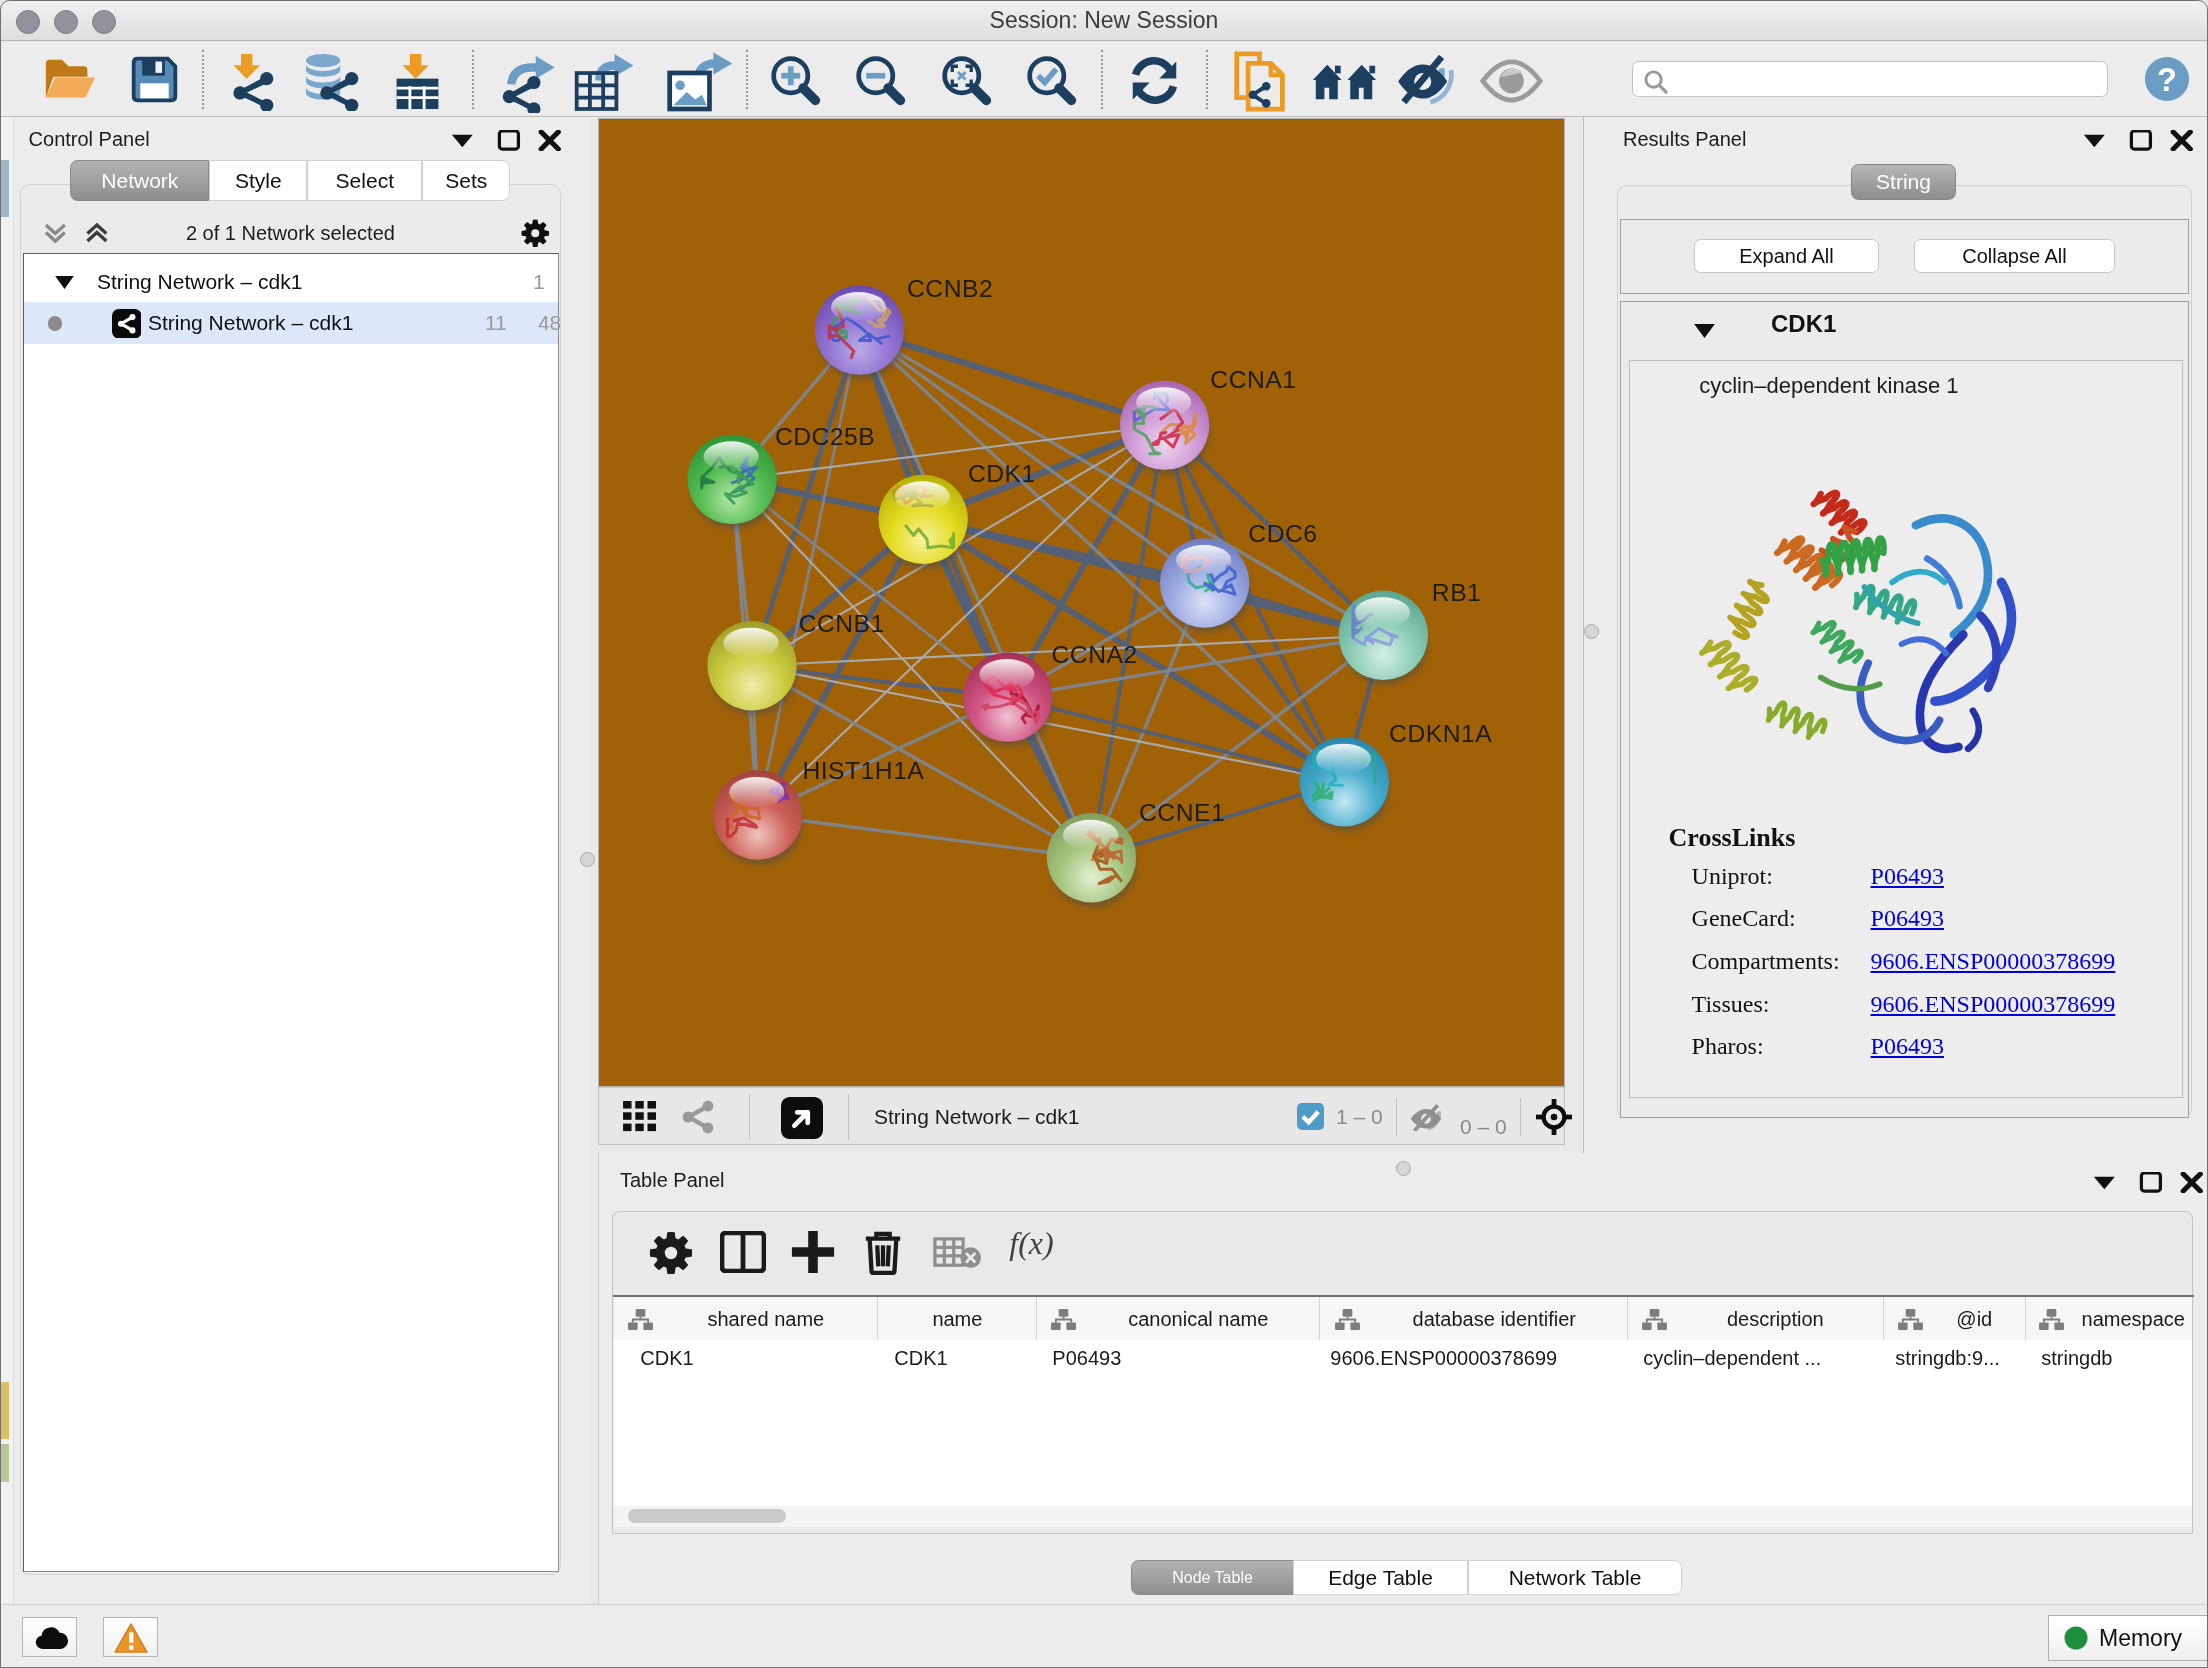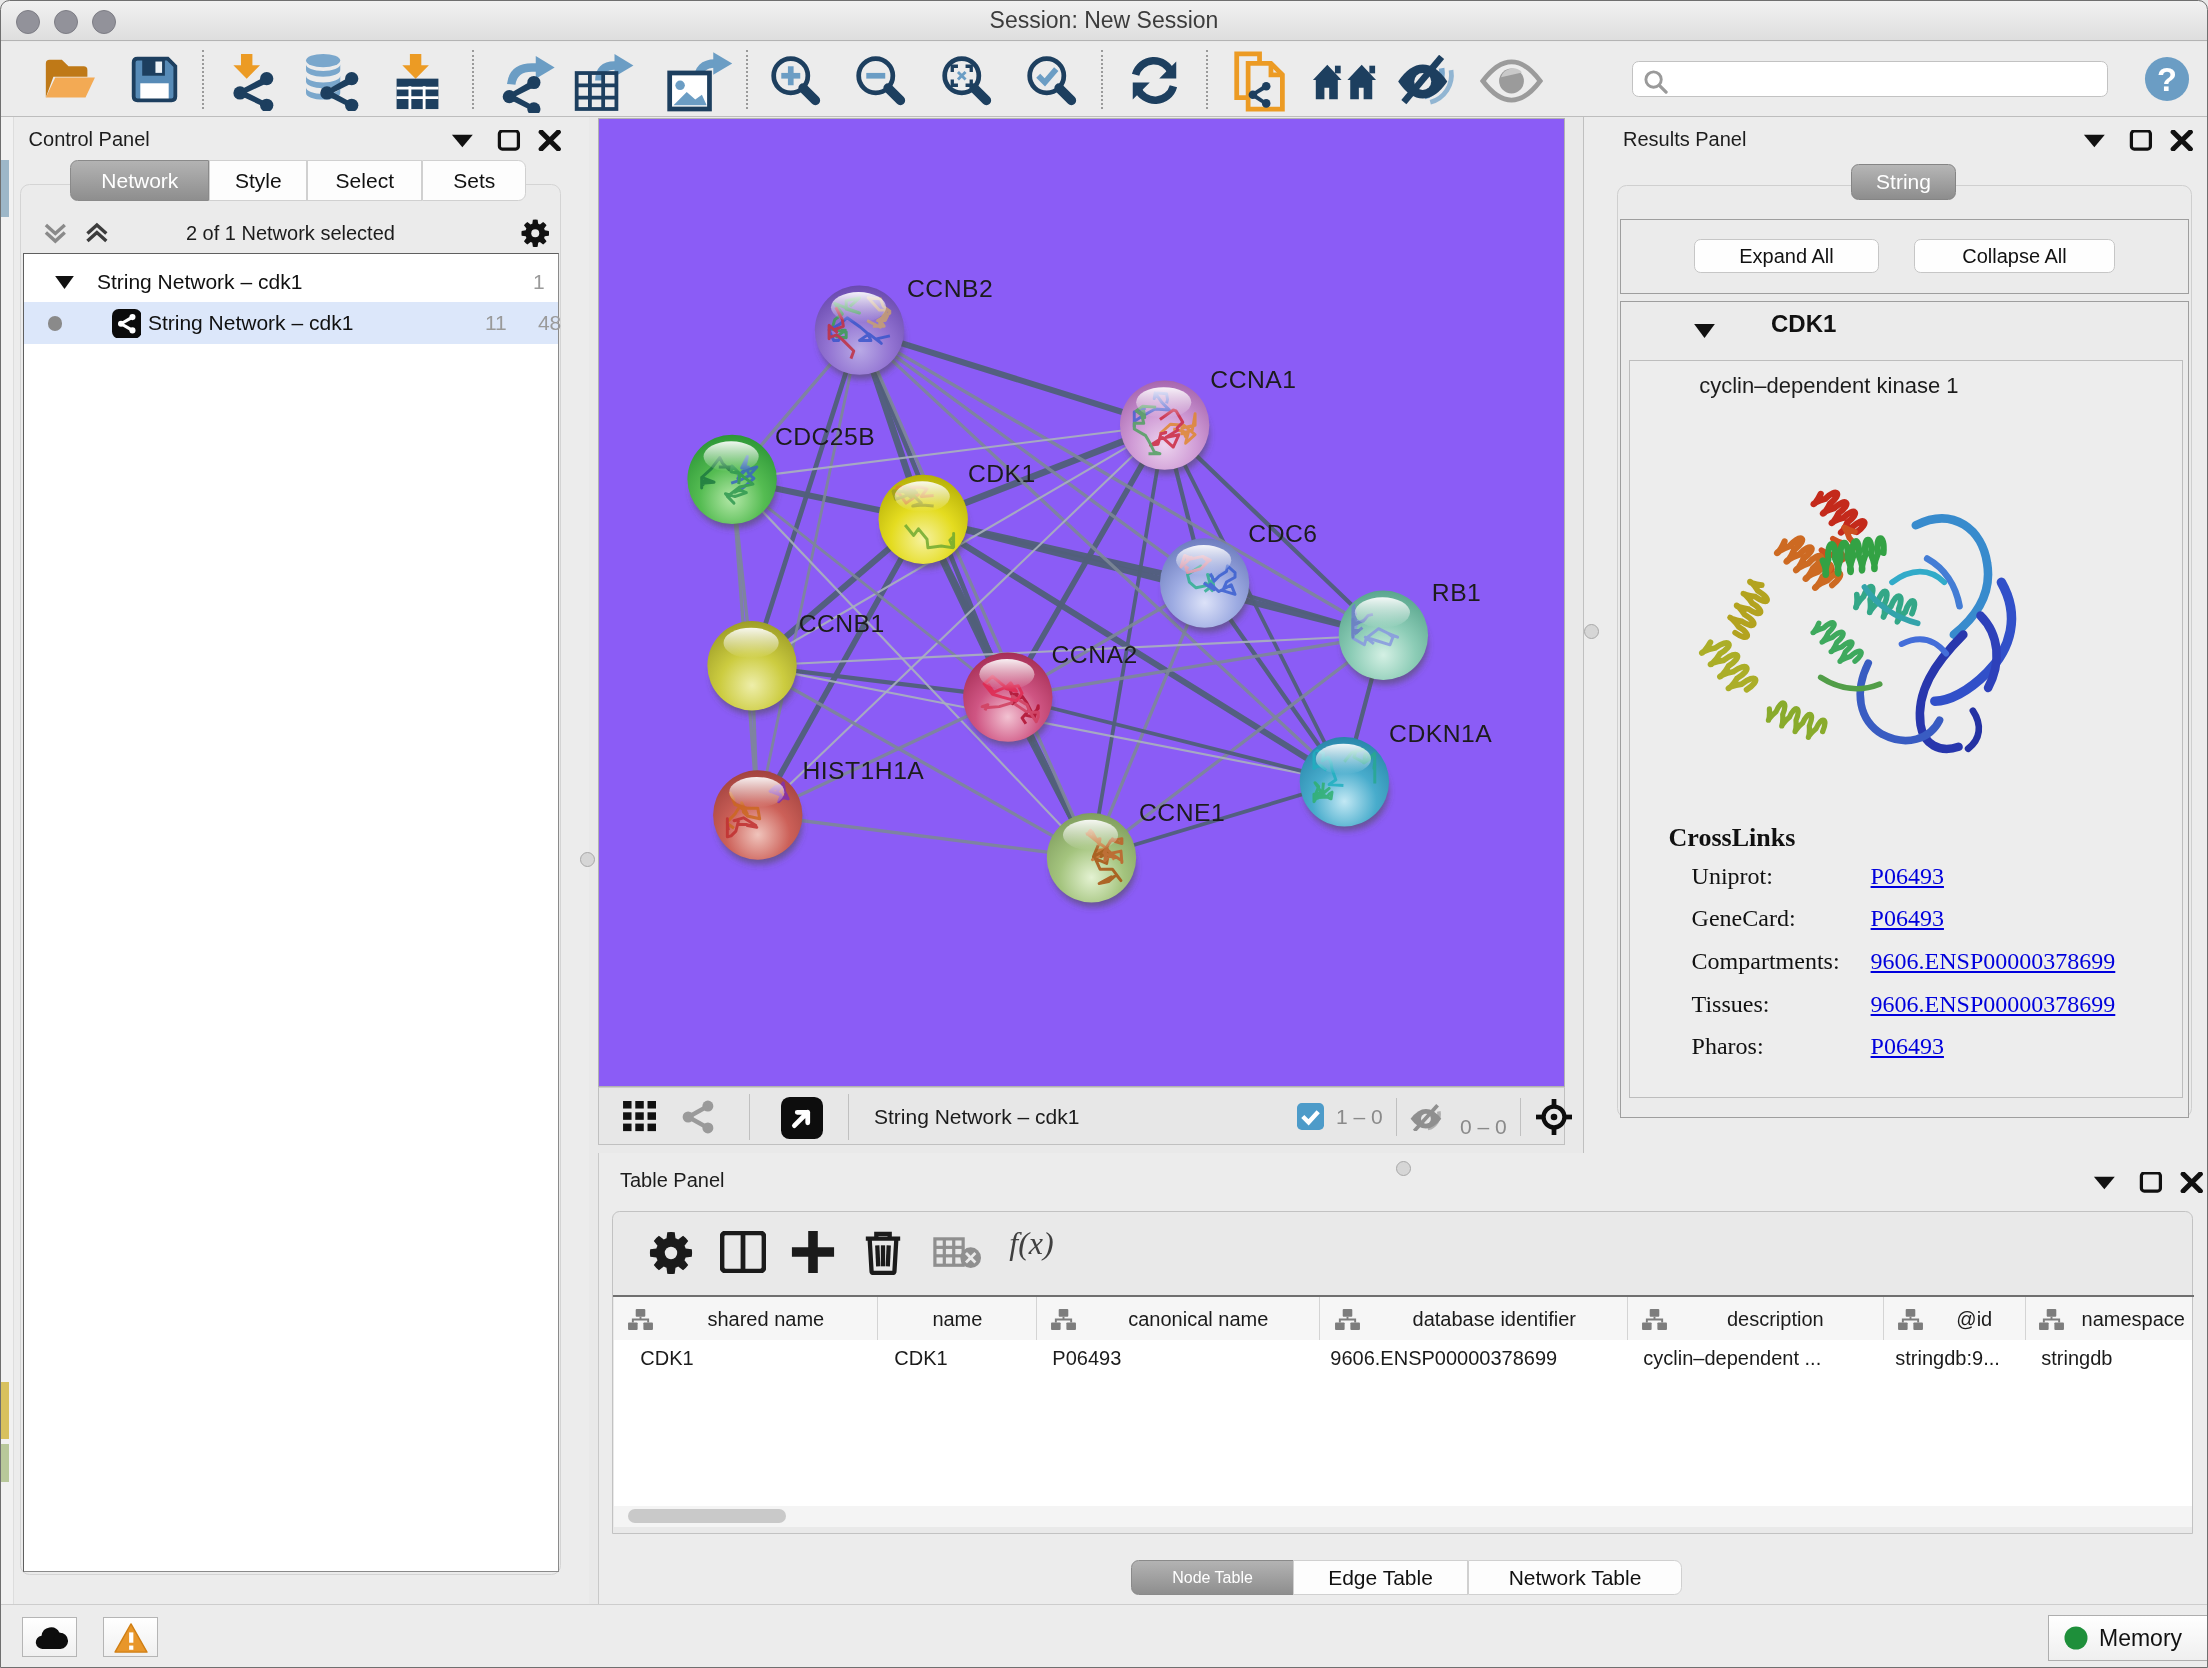--- a/index.html
+++ b/index.html
@@ -24,21 +24,21 @@
 
 .ptitle { font-size:20px; color:#1c1c1c; }
 
 .control { position:absolute; left:14.3px; top:117px; width:575px; height:1487px; background:#ececec; }
 .cp-box { position:absolute; left:5.7px; top:67px; width:541px; height:1391px; background:#ebebeb;
   border:1px solid #d4d4d4; border-radius:9.5px; }
 .tabbtn { position:absolute; top:43px; height:41px; background:#fdfdfd; border:1px solid #d0d0d0;
   font-size:21px; color:#111; text-align:center; line-height:39px; }
 .tabsel { background:linear-gradient(#b3b3b3,#8e8e8e); color:#fff; border-color:#8a8a8a; }
 
-.canvas { position:absolute; left:598px; top:118px; width:967px; height:969px; background:#8b5cf6;
+.canvas { position:absolute; left:598px; top:118px; width:967px; height:969px; background:#a16207;
   border:1px solid #b2b2b2; }
 .netbar { position:absolute; left:598px; top:1087px; width:967px; height:58px; background:#e7e7e7;
   border:1px solid #c0c0c0; border-top:1px solid #cccccc; }
 
 .results { position:absolute; left:1583px; top:117px; width:626px; height:1036px; background:#ececec;
   border-left:1px solid #c0c0c0; }
 
 .tablepanel { position:absolute; left:598px; top:1153px; width:1610px; height:455px; background:#ececec;
   border-left:1px solid #c9c9c9; }
 
@@ -224,21 +224,21 @@
 <div class="ptitle abs" style="left:14.3px;top:10.5px;">Control Panel</div>
 <svg class="abs" style="left:436px;top:13.3px;" width="114" height="21" viewBox="0 0 120 22">
   <path d="M2 5 h22 l-11 13 z" fill="#111"></path>
   <rect x="52" y="1" width="20" height="19" rx="3" fill="none" stroke="#111" stroke-width="3.4"></rect>
   <path d="M96 2 l18 18 M114 2 l-18 18" stroke="#111" stroke-width="5.4" stroke-linecap="round"></path>
 </svg>
 <div class="cp-box"></div>
 <div class="tabbtn tabsel" style="left:56px;width:139px;border-radius:7.6px 0 0 7.6px;">Network</div>
 <div class="tabbtn" style="left:195px;width:98px;">Style</div>
 <div class="tabbtn" style="left:293px;width:115px;">Select</div>
-<div class="tabbtn" style="left:408px;width:104px;border-radius:0 7.6px 7.6px 0;">Sets</div>
+<div class="tabbtn" style="left:408px;width:88px;border-radius:0 7.6px 7.6px 0;">Sets</div>
 <div class="abs" style="left:8.6px;top:96px;width:535px;height:40px;">
   <svg class="abs" style="left:21px;top:8.6px;" width="68" height="25" viewBox="0 0 72 26">
     <g fill="none" stroke="#8a8a8a" stroke-width="3.6">
           <path d="M2 3 l10 9 10-9 M2 11 l10 9 10-9"></path>
         </g>
     <g fill="none" stroke="#3c3c3c" stroke-width="3.6">
           <path d="M46 12 l10-9 10 9 M46 20 l10-9 10 9"></path>
         </g>
   </svg>
   <div class="abs" style="left:0;top:0;width:100%;text-align:center;font-size:20px;color:#1c1c1c;line-height:40px;">2 of 1 Network selected</div>

